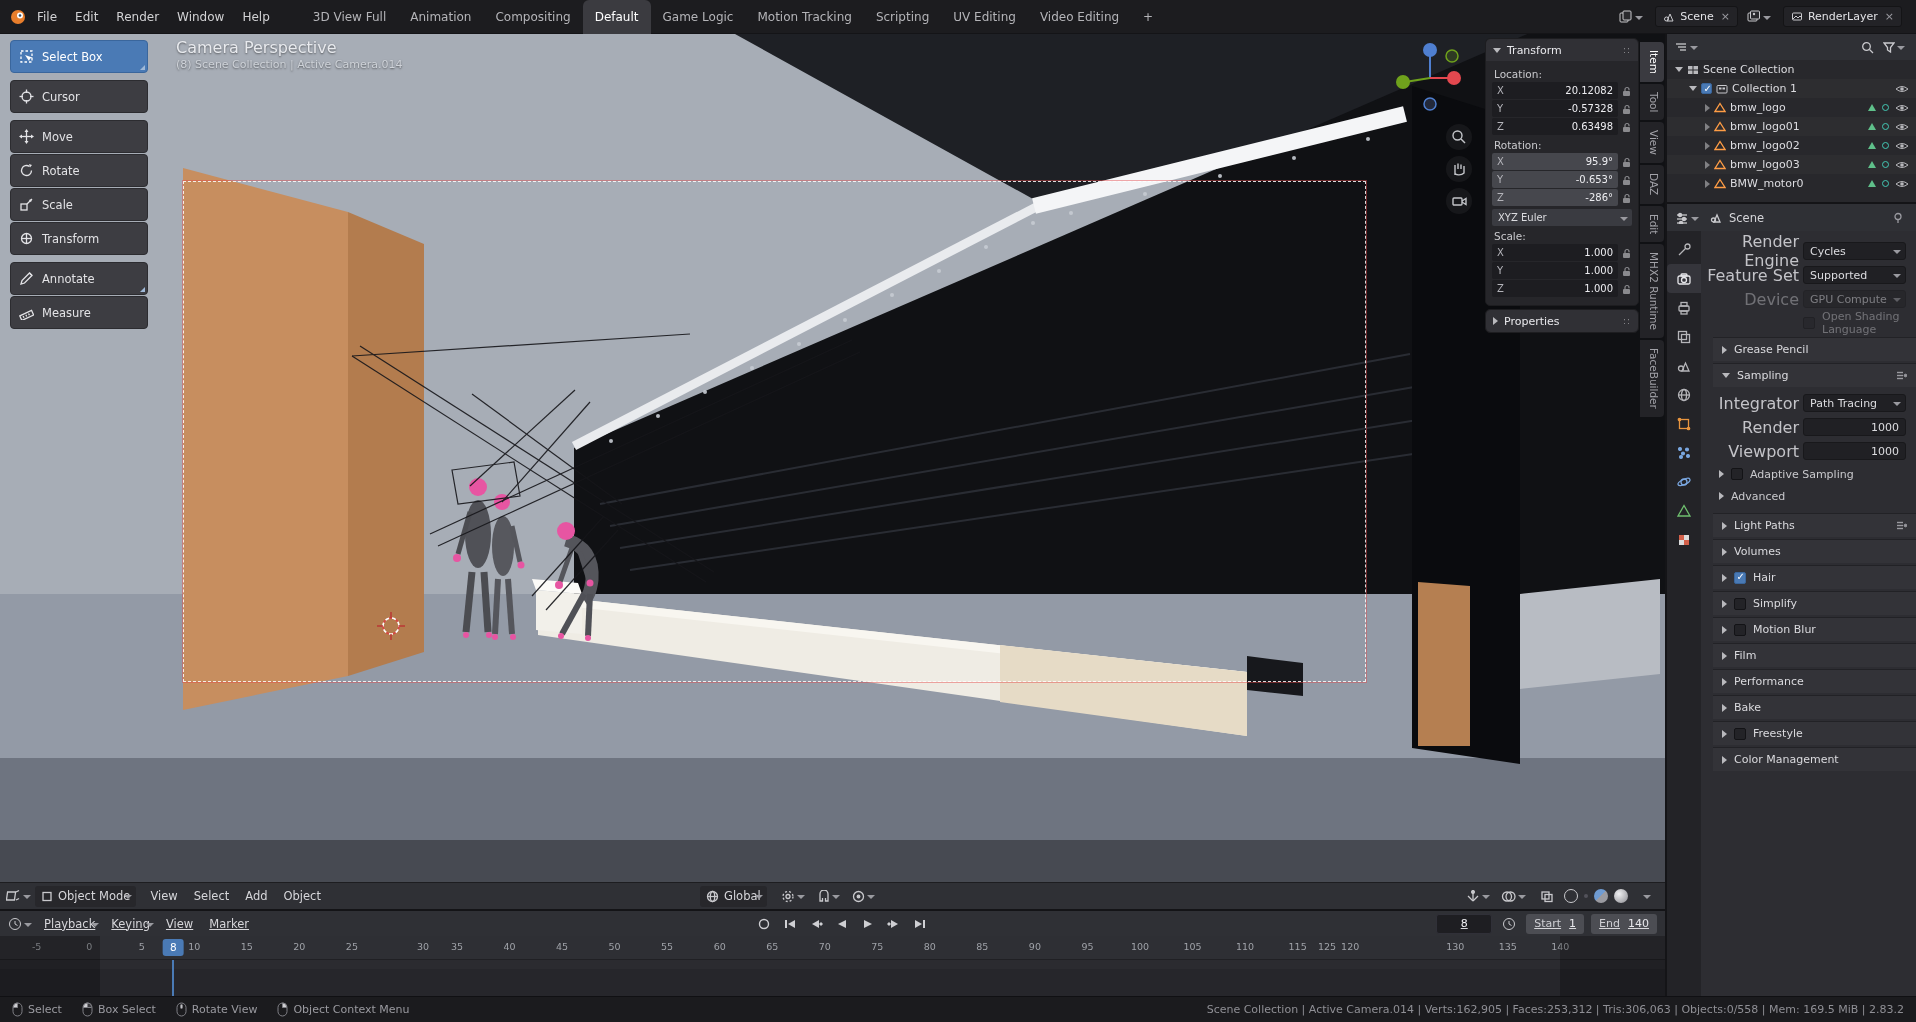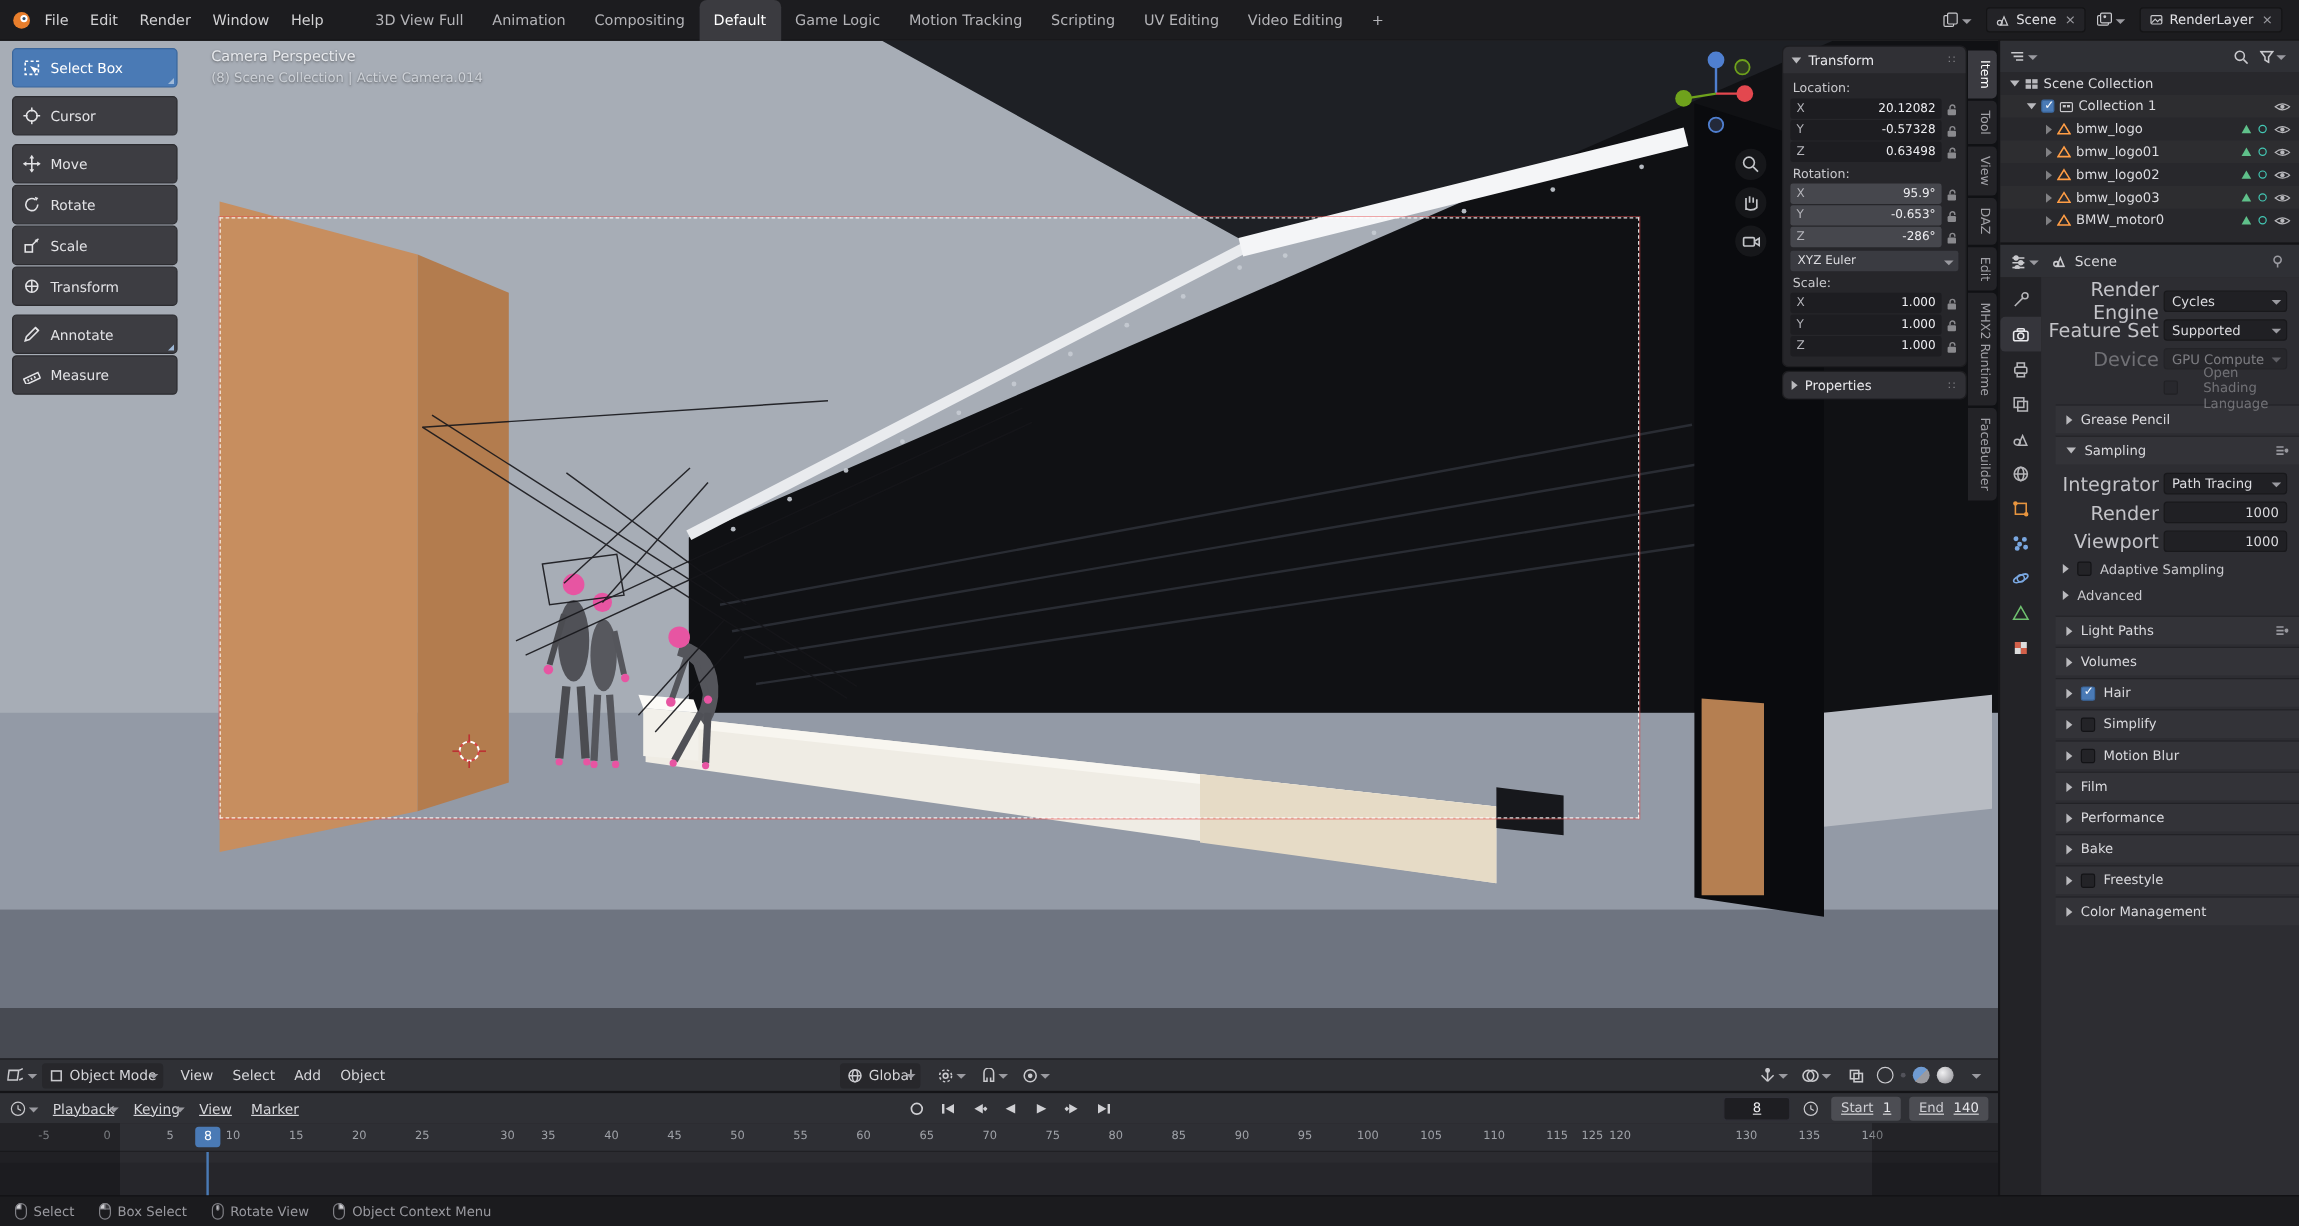--- a/index.html
+++ b/index.html
@@ -29,21 +29,21 @@
   
   #main{flex:1;display:flex;min-height:0;}
   #left-col{width:1665px;display:flex;flex-direction:column;min-width:0;}
   #right-col{flex:1;display:flex;flex-direction:column;border-left:2px solid #141417;background:#28282c;}
 
   
   #viewport{position:relative;flex:1;overflow:hidden;background:#45474e;}
   #scene{position:absolute;inset:0;width:100%;height:100%;}
   #cam-border{position:absolute;left:183px;top:147px;width:1183px;height:501px;border:1px dashed rgba(255,255,255,.85);box-shadow:0 0 0 1px rgba(230,70,70,.45);pointer-events:none;}
   #vp-overlay{position:absolute;left:176px;top:5px;line-height:17px;text-shadow:0 1px 2px rgba(0,0,0,.5);}
-  #vp-overlay .l1{font-size:12px;color:#e8eaee;}
+  #vp-overlay .l1{font-size:16px;color:#e8eaee;}
   #vp-overlay .l2{font-size:11px;color:#ced2d8;}
   
   #vp-toolbar{position:absolute;left:10px;top:6px;width:138px;display:flex;flex-direction:column;}
   .tbtn{height:33px;margin-bottom:1px;background:#3d3d42;border:1px solid #2c2c30;border-radius:4px;display:flex;align-items:center;gap:8px;padding:0 8px;font-size:11.5px;color:#e3e3e6;position:relative;}
   .tbtn.active{background:#4a7ab5;border-color:#3a669c;color:#fff;}
   .tbtn.gap{margin-top:6px;}
   .tbtn.sub::after{content:"";position:absolute;right:2px;bottom:2px;border-left:5px solid transparent;border-bottom:5px solid #9fb9d8;}
   .tbtn svg{stroke:#e3e3e6;fill:none;stroke-width:1.3;}
   .tbtn.active svg{stroke:#fff;}
   
@@ -1008,21 +1008,21 @@
                 <div class="prop-row dim">
                   <span class="plabel">Device</span>
                   <span class="pfield dd">
                     <span>GPU Compute</span>
                   </span>
                 </div>
               </div>
             <div class="prop-row dim">
               <span class="plabel"></span>
               <span class="cb"></span>
-              <span style="margin-left:21px;font-size:11px;color:#c3c3c8">Open Shading Language</span>
+              <span style="margin-left:7px;font-size:11px;color:#c3c3c8">Open Shading Language</span>
             </div>
             <div class="panel-h">
               <span class="car-r"></span>
               <span>Grease Pencil</span>
             </div>
             <div class="panel-h">
               <span class="car-d"></span>
               <span>Sampling</span>
               <span class="preset">
                   <svg width="11" height="9">
@@ -1170,14 +1170,15 @@
         </svg>
       <span>Rotate View</span>
     </span>
     <span class="hint">
       <svg class="mouse" width="11" height="15">
           <rect class="body" x="1" y="1" width="9" height="13" rx="4.5"></rect>
           <path class="part hl" d="M5.5 5.5 v-4.5 a4 3.5 0 0 1 4 3.5 v1 z"></path>
         </svg>
       <span>Object Context Menu</span>
     </span>
+    <span id="sb-stats">Scene Collection | Active Camera.014 | Verts:162,905 | Faces:253,312 | Tris:306,063 | Objects:0/558 | Mem: 169.5 MiB | 2.83.2</span>
   </div>
 </div>
 
 </body></html>

